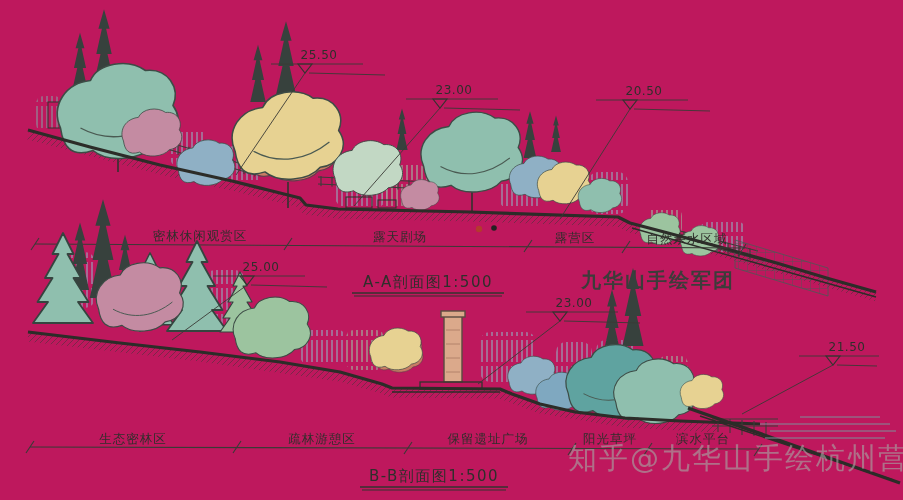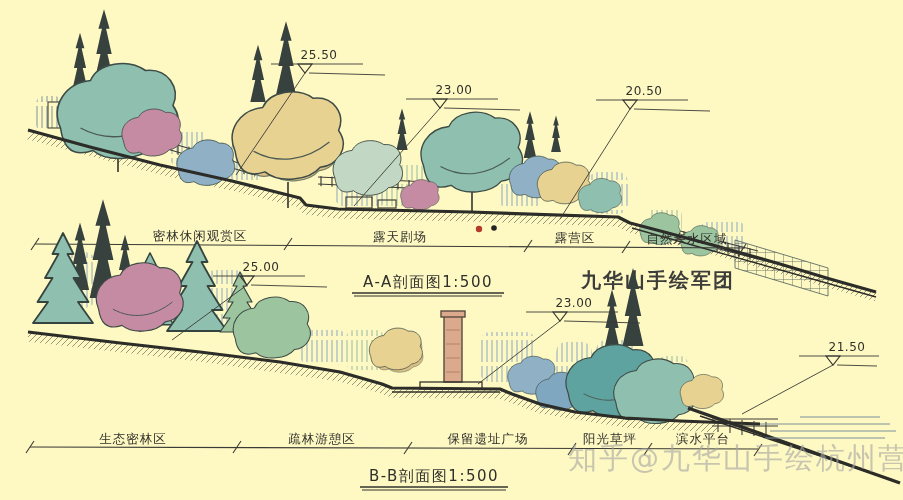--- a/index.html
+++ b/index.html
@@ -1,16 +1,16 @@
 <!DOCTYPE html>
 <html><head>
 <meta charset="utf-8">
 <style>
   html,body{margin:0;padding:0;background:#e9e7e2;}
-  .canvas{position:relative;width:903px;height:500px;background:#fef9c3;overflow:hidden;
+  .canvas{position:relative;width:903px;height:500px;background:#be185d;overflow:hidden;
           font-family:"DejaVu Sans",sans-serif;}
   svg{position:absolute;inset:0;}
   text{fill:#2f2f2b;}
   .lbl{font-size:12.5px;letter-spacing:1px;}
   .elev{font-size:12px;letter-spacing:0.5px;}
   .title{font-size:15px;letter-spacing:1.5px;}
   .brand{font-size:20px;font-weight:700;fill:#3c3c3a;letter-spacing:2px;}
   .wm{font-size:29px;fill:#a6a6a3;opacity:0.62;letter-spacing:2px;}
   .ink{stroke:#33332f;fill:none;}
   .thin{stroke:#3a3a36;stroke-width:0.9;fill:none;}

